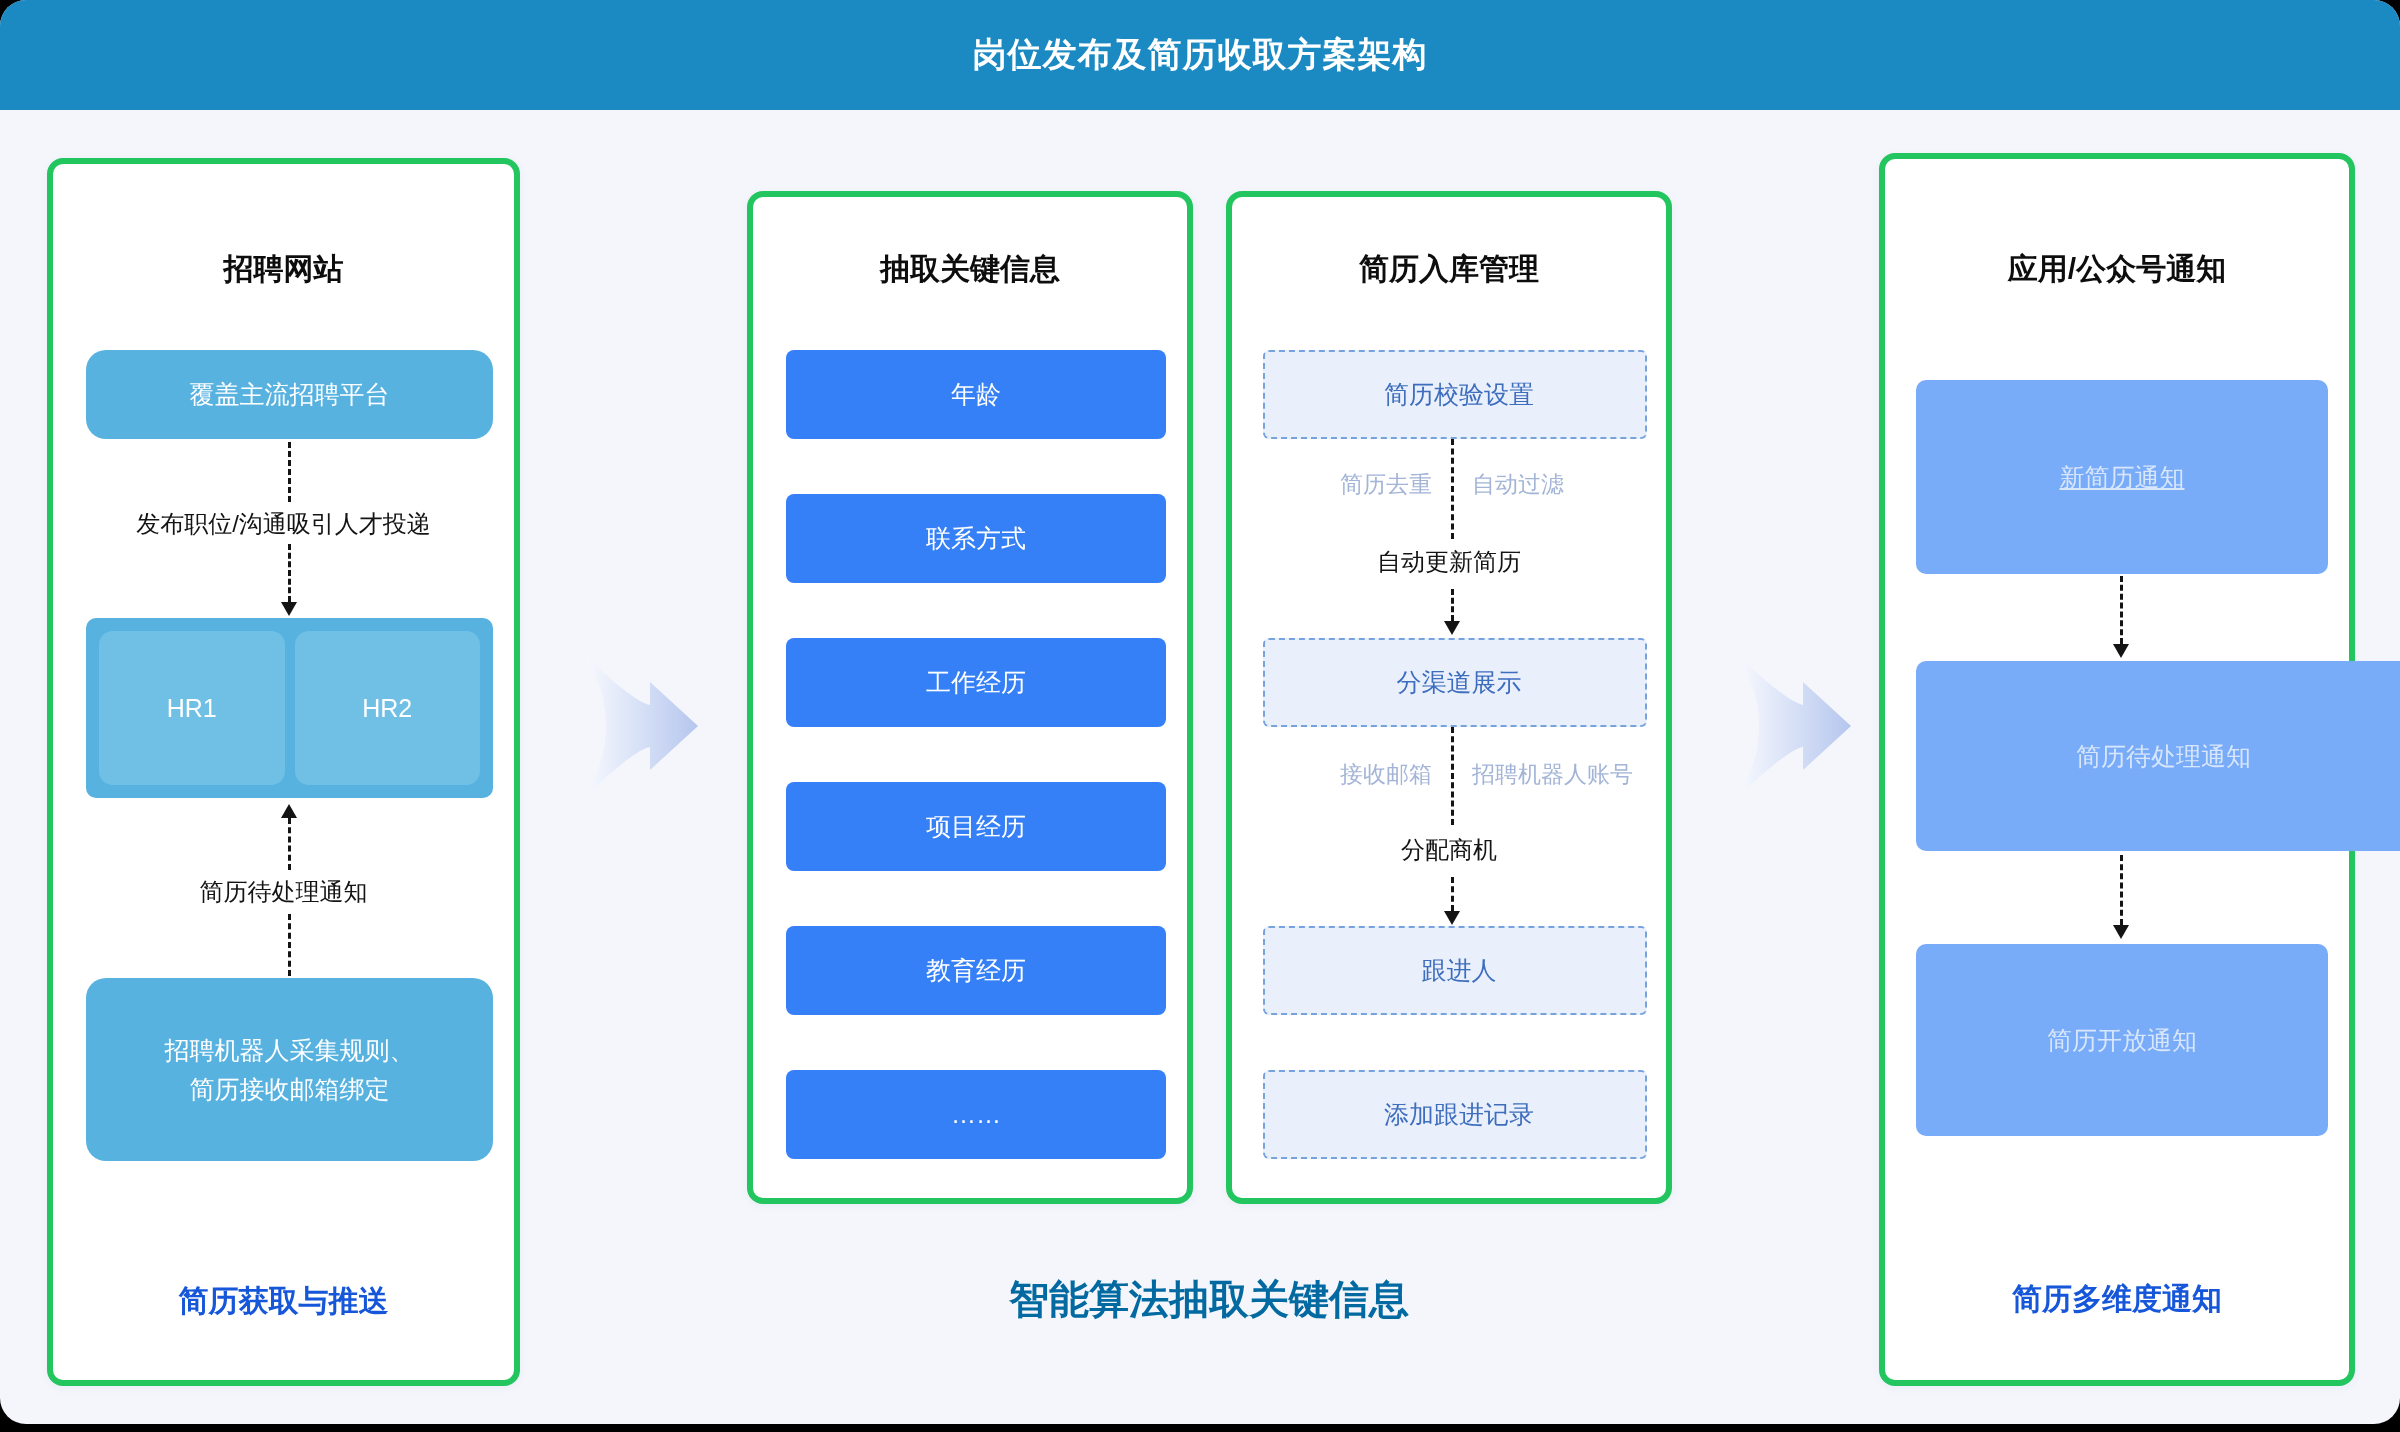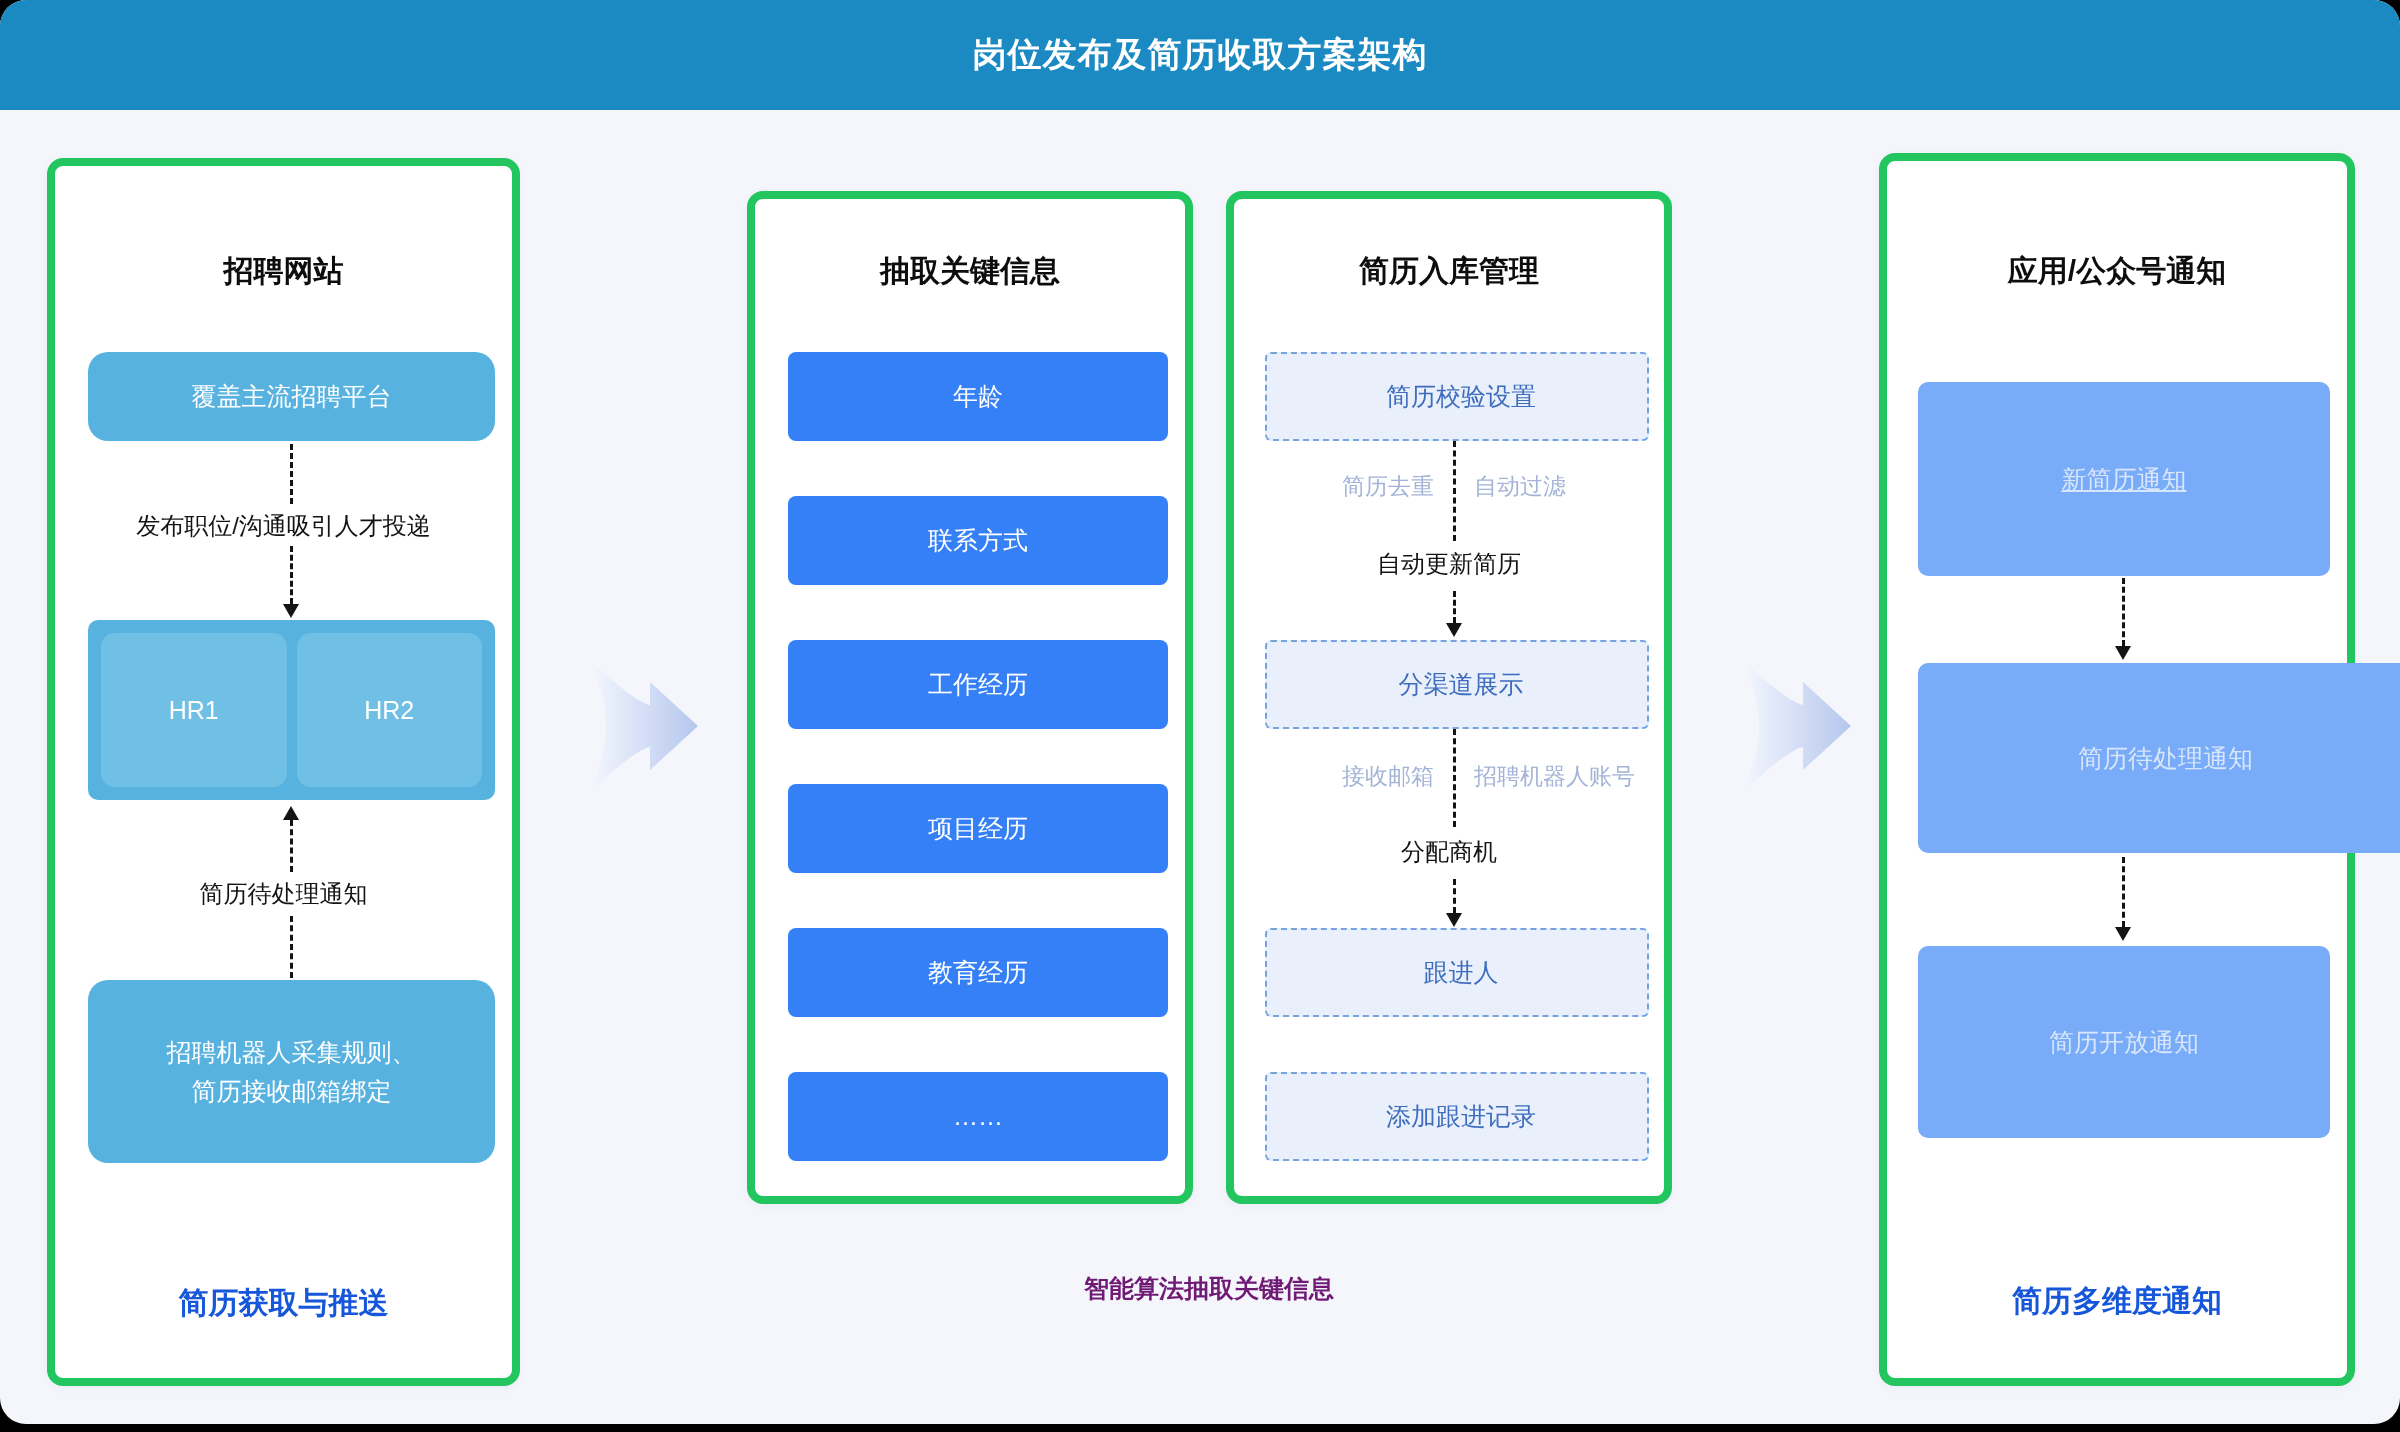--- a/index.html
+++ b/index.html
@@ -1,21 +1,21 @@
 <!DOCTYPE html>
 <html><head>
 <meta charset="utf-8">
 <style>
   html,body{margin:0;padding:0;background:#000;}
   body{width:2400px;height:1432px;font-family:"Liberation Sans","DejaVu Sans",sans-serif;}
   .page{position:relative;width:2400px;height:1424px;background:#f4f6fb;border-radius:26px;overflow:hidden;}
   .title-bar{position:absolute;left:0;top:0;width:2400px;height:110px;background:#1b8ac2;
     display:flex;align-items:center;justify-content:center;}
   .title-bar .t{color:#ffffff;font-size:34px;font-weight:700;letter-spacing:1px;}
-  .card{position:absolute;background:#ffffff;border:8px solid #22c55e;border-radius:16px;
+  .card{position:absolute;background:#ffffff;border:6px solid #22c55e;border-radius:16px;
     box-shadow:0 2px 8px rgba(40,70,130,0.05);box-sizing:border-box;}
   .card-h{position:absolute;left:0;width:100%;text-align:center;font-size:30px;font-weight:700;color:#0d0d0d;}
   .box{position:absolute;display:flex;align-items:center;justify-content:center;text-align:center;
     box-sizing:border-box;}
   .sky{background:#57b2e0;border-radius:20px;color:#ffffff;font-size:25px;}
   .primary{background:#3580f7;border-radius:8px;color:#ffffff;font-size:25px;}
   .dashedbox{background:#e9f0fc;border:2px dashed #76a3de;border-radius:6px;color:#3e6dbd;font-size:25px;padding-left:8px;}
   .notify{background:#78abf8;border-radius:10px;color:#d8e6fc;font-size:25px;}
   .hr-wrap{position:absolute;background:#57b2e0;border-radius:10px;display:flex;gap:10px;padding:13px;box-sizing:border-box;}
   .hr-box{flex:1;background:#70c0e6;border-radius:14px;display:flex;align-items:center;justify-content:center;
@@ -23,21 +23,21 @@
   .lbl{position:absolute;left:0;width:100%;text-align:center;font-size:24px;color:#141414;}
   .dash{position:absolute;width:0;border-left:3px dashed #141414;}
   .ah-down{position:absolute;width:0;height:0;border-left:8px solid transparent;border-right:8px solid transparent;
     border-top:14px solid #141414;}
   .ah-up{position:absolute;width:0;height:0;border-left:8px solid transparent;border-right:8px solid transparent;
     border-bottom:14px solid #141414;}
   .side-row{position:absolute;left:0;width:100%;height:36px;font-size:23px;color:#a3b4d6;}
   .side-l{position:absolute;left:0;width:200px;text-align:right;top:0;}
   .side-r{position:absolute;left:240px;top:0;text-align:left;white-space:nowrap;}
   .foot{position:absolute;left:0;width:100%;text-align:center;font-size:30px;font-weight:700;color:#1656d9;}
-  .mid-foot{position:absolute;text-align:center;font-size:25px;font-weight:700;color:#701a75;}
+  .mid-foot{position:absolute;text-align:center;font-size:40px;font-weight:700;color:#0369a1;}
   .flow-arrow{position:absolute;width:126px;height:168px;}
 </style>
 </head>
 <body>
 
 <div class="page">
 
   <div class="title-bar">
     <div class="t">岗位发布及简历收取方案架构</div>
   </div>

